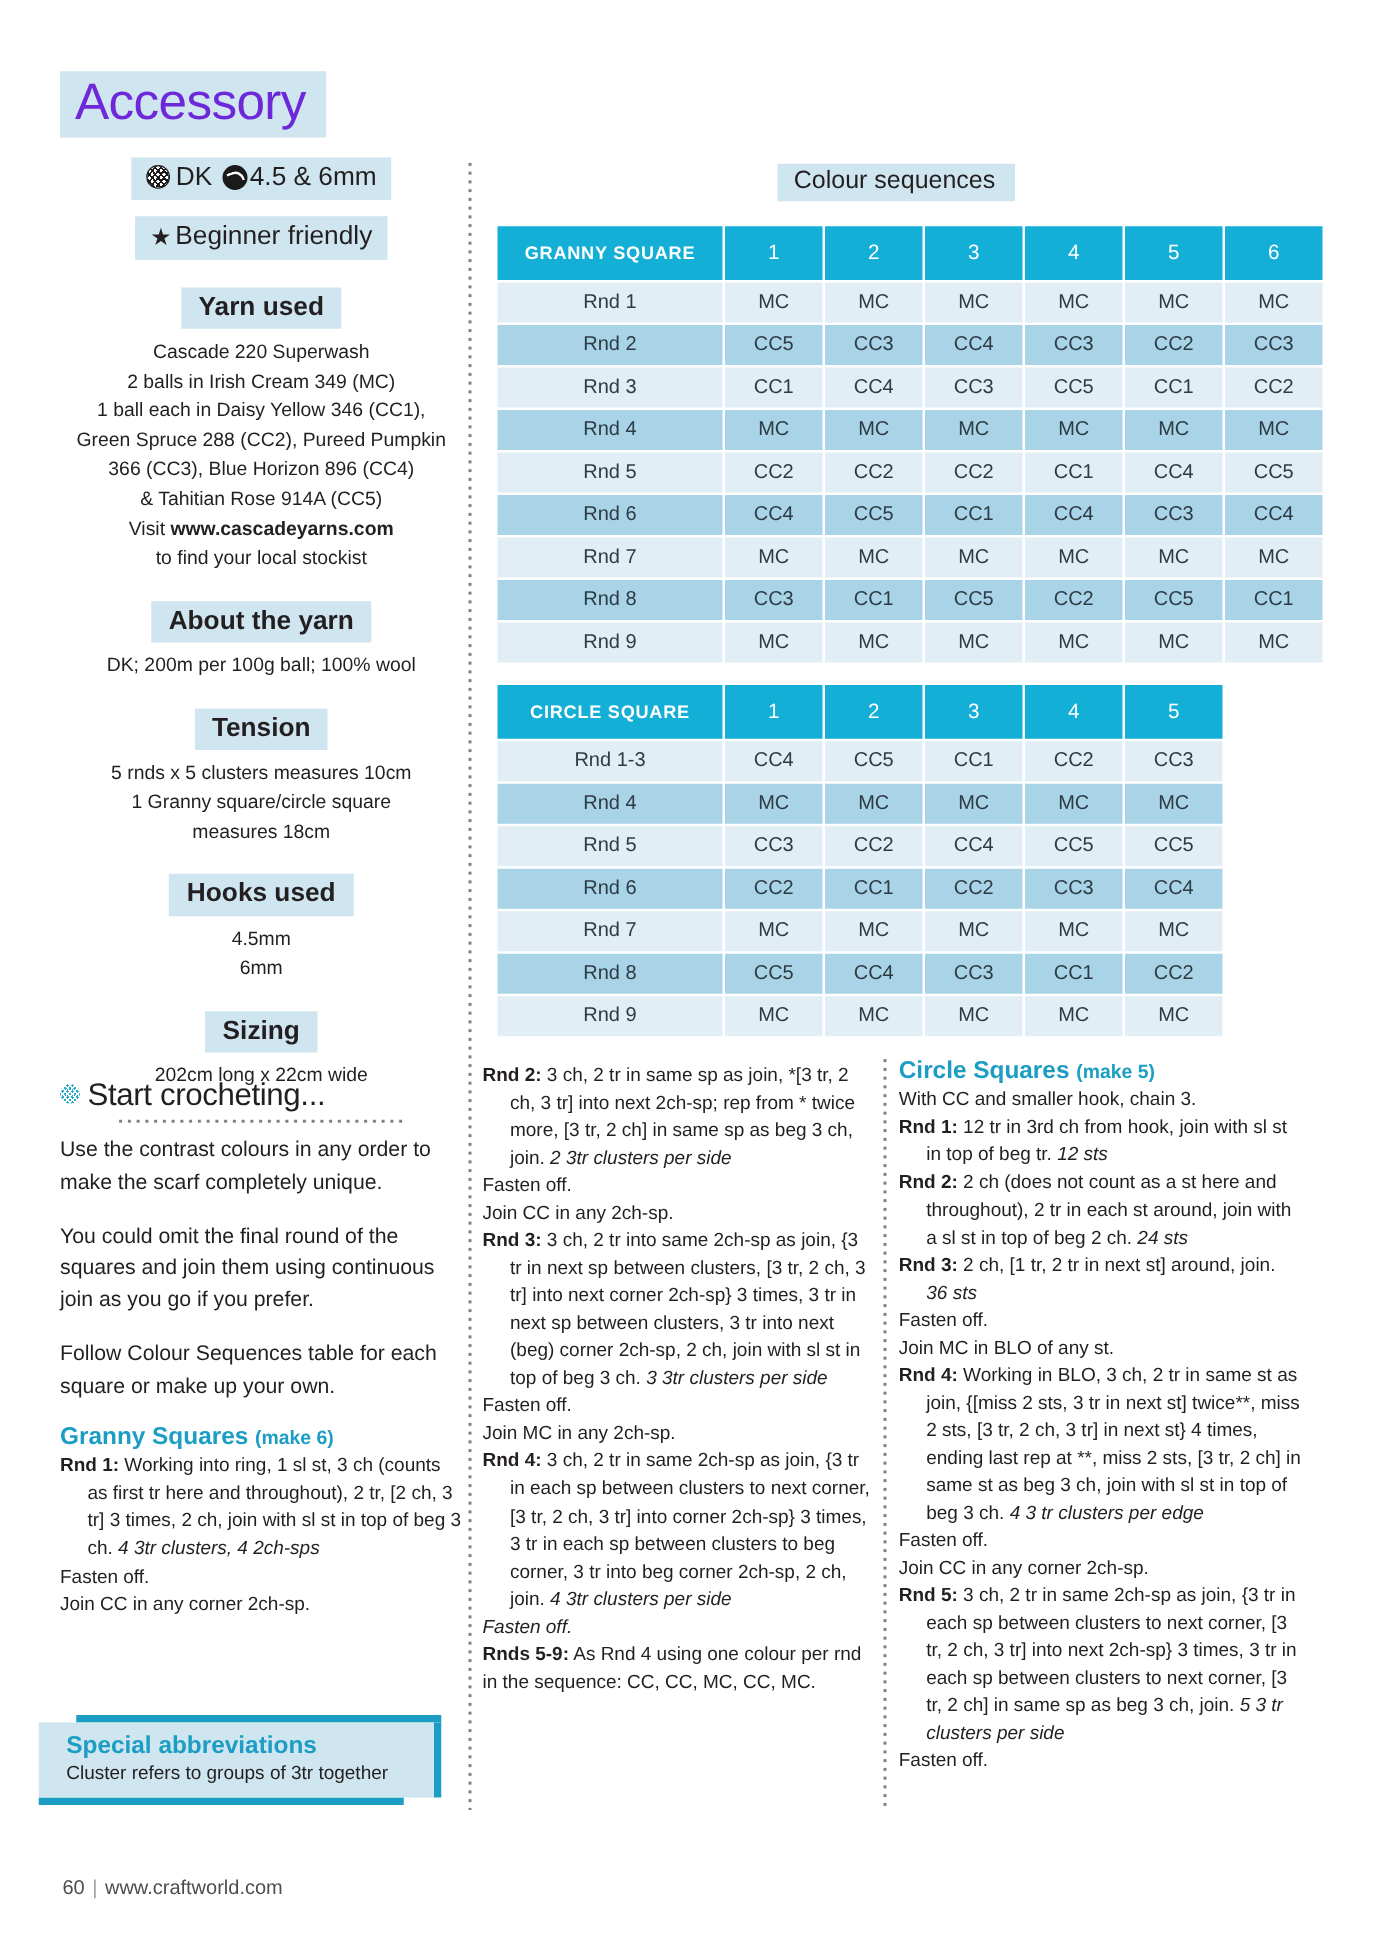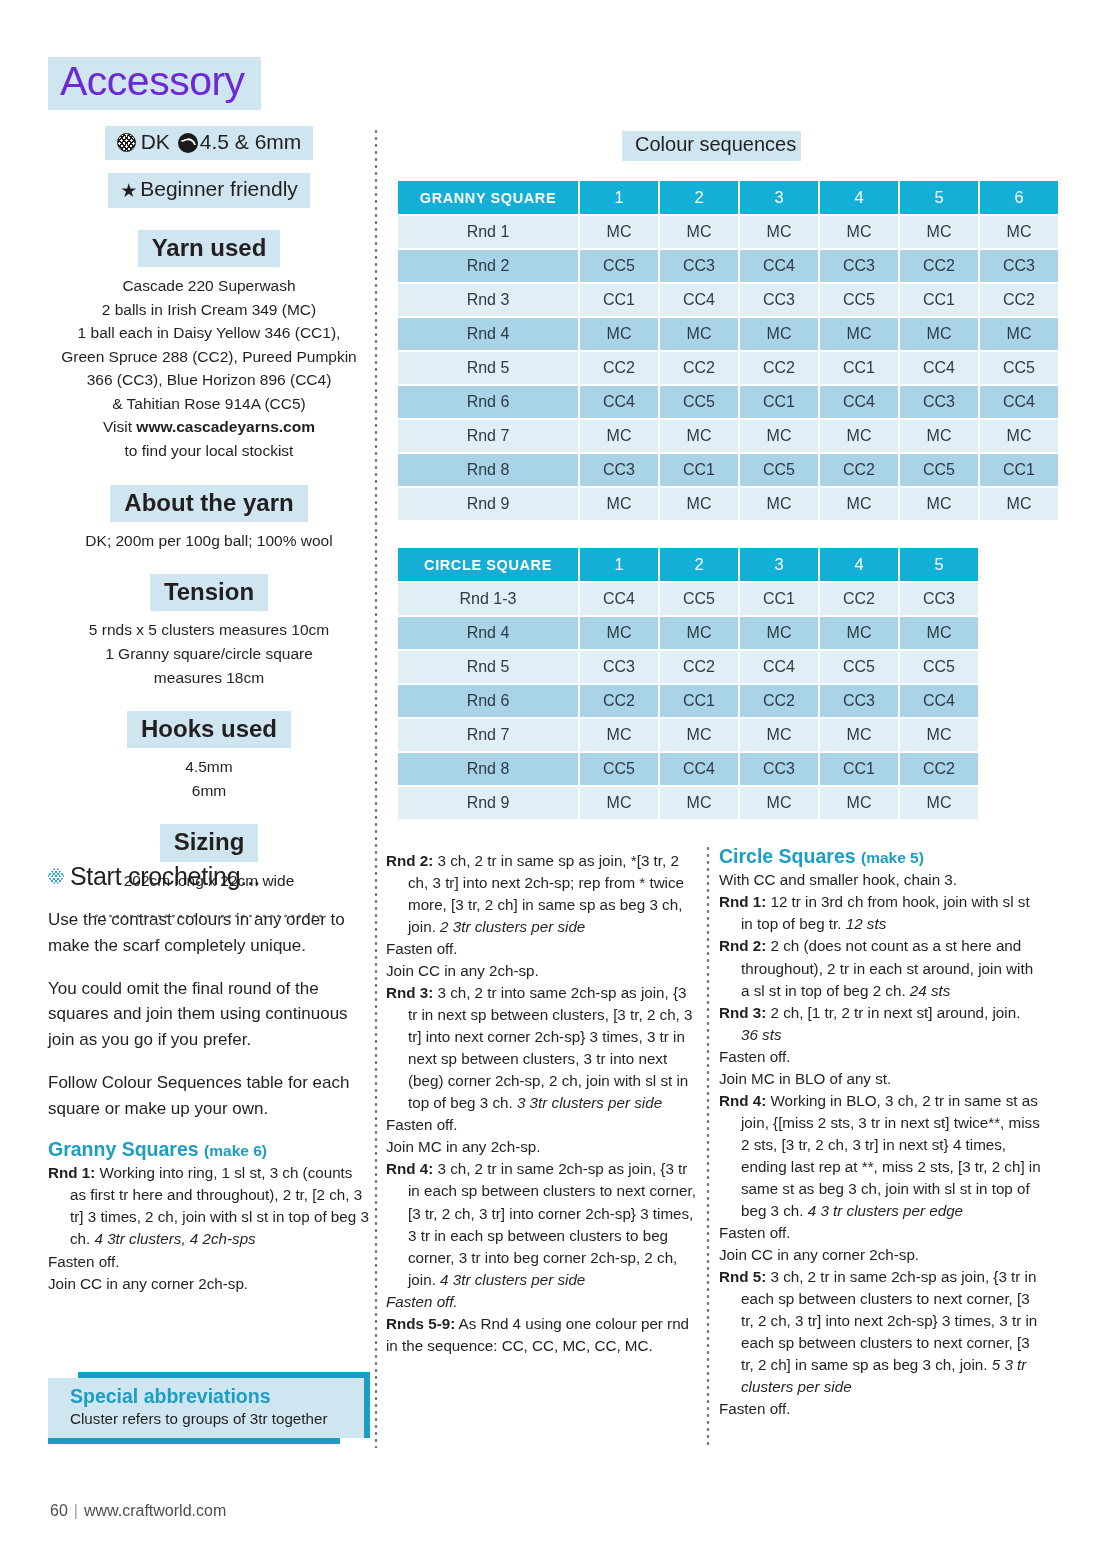--- a/index.html
+++ b/index.html
@@ -44,21 +44,21 @@
     font-size: 21px;
     line-height: 1.25;
     white-space: nowrap;
   }
   .chip-row { margin-bottom: 13px; }
 
   .sec-head {
     display: inline-block;
     background: #cfe5ef;
     padding: 2px 14px 4px 14px;
-    font-size: 24px;
+    font-size: 21px;
     font-weight: 700;
     line-height: 1.3;
   }
   .sec-block { margin-top: 22px; }
   .sec-body {
     font-size: 15.5px;
     line-height: 1.52;
     margin-top: 7px;
     color: #231f20;
   }
@@ -163,21 +163,21 @@
   #granny-instructions {
     position: absolute;
     left: 48px;
     top: 1138px;
     width: 322px;
   }
 
   
   #special-abbr {
     position: absolute;
-    left: 48px;
+    left: 31px;
     top: 1372px;
     width: 322px;
     height: 72px;
   }
   #special-abbr .barTop {
     position: absolute; right: 0; top: 0;
     width: 292px; height: 6px; background: #1b9dc4;
   }
   #special-abbr .barBottom {
     position: absolute; left: 0; bottom: 0;
@@ -216,40 +216,40 @@
   }
   #divider-1 { left: 374px; top: 128px; height: 1320px; }
   #divider-2 { left: 706px; top: 845px; height: 603px; }
 
   
   #tables-title {
     position: absolute;
     left: 622px;
     top: 131px;
     background: #cfe5ef;
-    padding: 2px 5px 5px 13px;
+    padding: 2px 16px 5px 13px;
     font-size: 20px;
     font-weight: 400;
   }
 
   .ctable {
     position: absolute;
     border-collapse: separate;
     border-spacing: 2px;
     font-size: 16px;
     table-layout: fixed;
   }
   #granny-table { left: 396px; top: 179px; width: 640px; }
   #circle-table { left: 396px; top: 546px; width: 566px; }
 
   .ctable th {
     background: #13afd6;
     color: #ffffff;
     font-weight: 700;
-    height: 33px;
+    height: 43px;
     letter-spacing: 0.6px;
     font-size: 14.5px;
   }
   .ctable th.num { font-size: 16.5px; letter-spacing: 0; font-weight: 400; }
   .ctable td {
     height: 32px;
     text-align: center;
     color: #2d3b44;
     font-weight: 400;
   }

